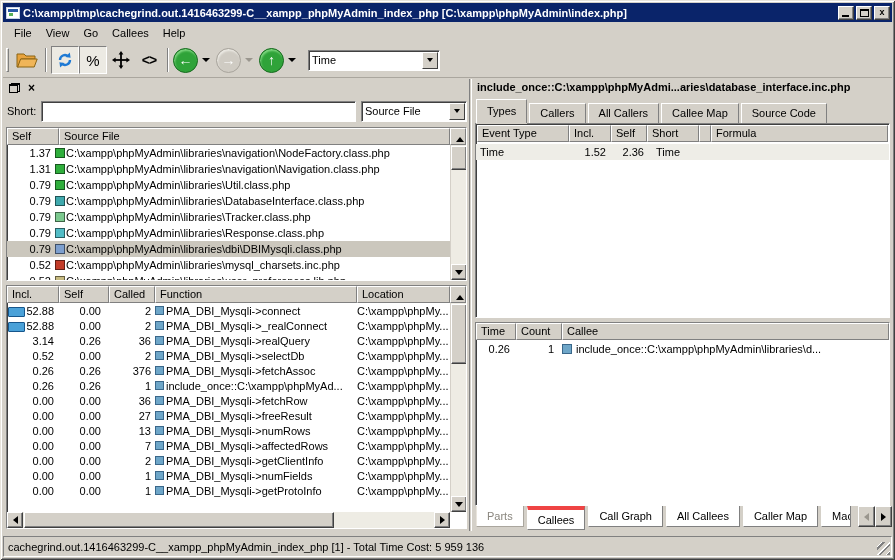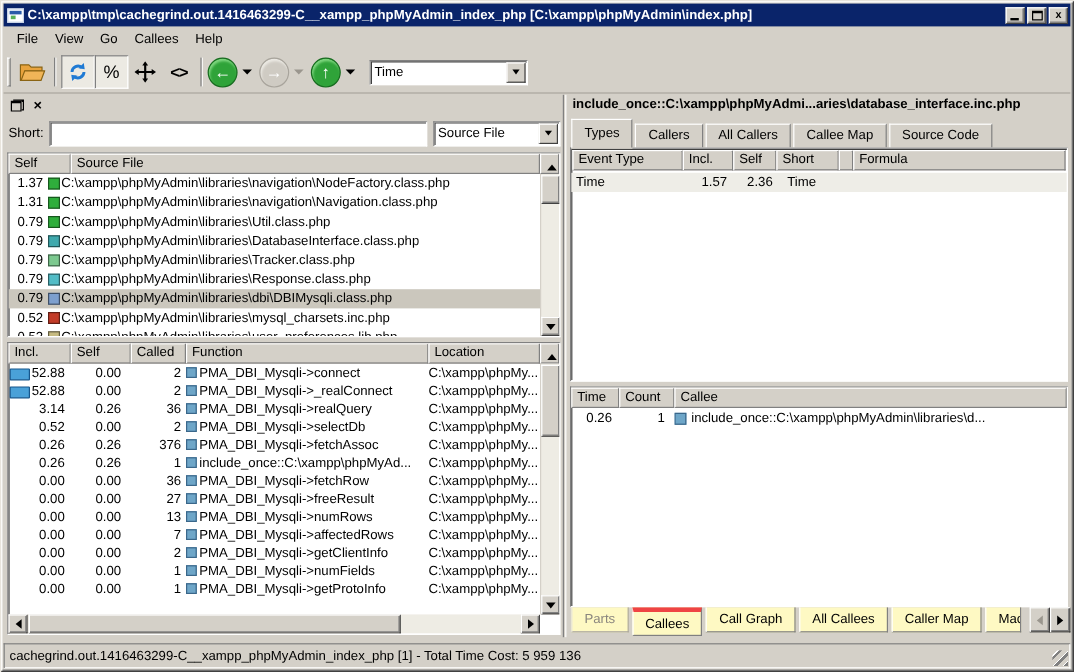--- a/index.html
+++ b/index.html
@@ -69,21 +69,21 @@
   .tri-left{width:0;height:0;border:4px solid transparent;border-right:5px solid #000;margin-left:-4px;}
   .tri-right{width:0;height:0;border:4px solid transparent;border-left:5px solid #000;margin-right:-4px;}
   .tri-left.dis{border-right-color:#9a968e;}
   
   .filelist{left:3px;right:2px;top:48px;height:154px;}
   .filelist .hdr .h-self{width:52px;}
   .filelist .hdr .h-file{flex:1;margin-left:0;}
   .fl-rows{position:absolute;left:0;right:16px;top:17px;bottom:0;overflow:hidden;}
   .fl-row{height:16px;display:flex;align-items:center;white-space:nowrap;}
   .fl-row.selected{background:#cbc7bd;}
-  .fl-self{width:33px;text-align:right;padding-right:4px;flex:0 0 auto;}
+  .fl-self{width:48px;text-align:right;padding-right:4px;flex:0 0 auto;}
   .swatch{width:10px;height:10px;border:1px solid rgba(0,0,0,.5);flex:0 0 auto;margin-right:1px;}
   .fl-file{overflow:hidden;}
   
   .functable{left:3px;right:2px;top:206px;bottom:2px;}
   .ft-rows{position:absolute;left:0;right:16px;top:17px;bottom:16px;overflow:hidden;}
   .ft-row{height:15px;display:flex;align-items:center;white-space:nowrap;}
   .c-incl{width:52px;text-align:right;padding-right:5px;position:relative;flex:0 0 auto;}
   .c-self{width:50px;text-align:right;padding-right:8px;flex:0 0 auto;}
   .c-called{width:46px;text-align:right;padding-right:4px;flex:0 0 auto;}
   .c-func{width:202px;display:flex;align-items:center;overflow:hidden;flex:0 0 auto;}
@@ -119,21 +119,21 @@
   .t-short{width:52px;padding-left:10px;}
   .callees-box{top:243px;left:2px;right:2px;height:184px;}
   .h-ctime{width:40px;}
   .h-ccount{width:46px;}
   .h-callee{flex:1;}
   .callee-row{display:flex;height:16px;align-items:center;white-space:nowrap;margin-top:1px;}
   .cl-time{width:40px;text-align:right;padding-right:6px;}
   .cl-count{width:46px;text-align:right;padding-right:8px;}
   .cl-callee{flex:1;display:flex;align-items:center;overflow:hidden;}
   .tabs-bottom{position:absolute;top:427px;left:3px;right:2px;height:25px;display:flex;align-items:flex-start;overflow:hidden;padding-right:36px;}
-  .btab{background:#fef9c3;border:1px solid;border-color:#d4d0c8 #808080 #808080 #fff;border-top:none;padding:4px 10px 3px 10px;margin-right:3px;height:21px;white-space:nowrap;}
+  .btab{background:#ffffff;border:1px solid;border-color:#d4d0c8 #808080 #808080 #fff;border-top:none;padding:4px 10px 3px 10px;margin-right:3px;height:21px;white-space:nowrap;}
   .btab.active{height:24px;border-top:4px solid #ef4444;position:relative;z-index:2;}
   .btab.disabled{color:#8a867e;border-color:#d4d0c8 #aaa69e #aaa69e #e8e4dc;}
   .btab.clip{max-width:66px;overflow:hidden;}
   .tabscroll{position:absolute;right:0;top:427px;height:21px;display:flex;}
   .tsbtn{width:17px;height:21px;background:#d4d0c8;border:1px solid;border-color:#fff #404040 #404040 #fff;box-shadow:inset -1px -1px 0 #808080;display:flex;align-items:center;justify-content:center;}
   
   .statusbar{position:absolute;left:3px;right:3px;bottom:3px;height:24px;padding-top:3px;}
   .status-inner{height:21px;border:1px solid;border-color:#808080 #fff #fff #808080;display:flex;align-items:center;padding-left:4px;position:relative;overflow:hidden;}
   .grip{position:absolute;right:1px;bottom:1px;width:13px;height:13px;
     background:repeating-linear-gradient(135deg,transparent 0 3px,#fff 3px 4px,#808080 4px 6px);}
@@ -498,21 +498,21 @@
         <div class="hdr">
           <div class="hcell h-event">Event Type</div>
           <div class="hcell h-tincl">Incl.</div>
           <div class="hcell h-tself">Self</div>
           <div class="hcell h-short">Short</div>
           <div class="hcell h-gap"></div>
           <div class="hcell h-formula">Formula</div>
         </div>
         <div class="types-row">
           <span class="t-event">Time</span>
-          <span class="t-incl">1.57</span>
+          <span class="t-incl">1.52</span>
           <span class="t-self">2.36</span>
           <span class="t-short">Time</span>
           <span></span>
         </div>
       </div>
 
       <div class="sbox callees-box">
         <div class="hdr">
           <div class="hcell h-ctime">Time</div>
           <div class="hcell h-ccount">Count</div>

